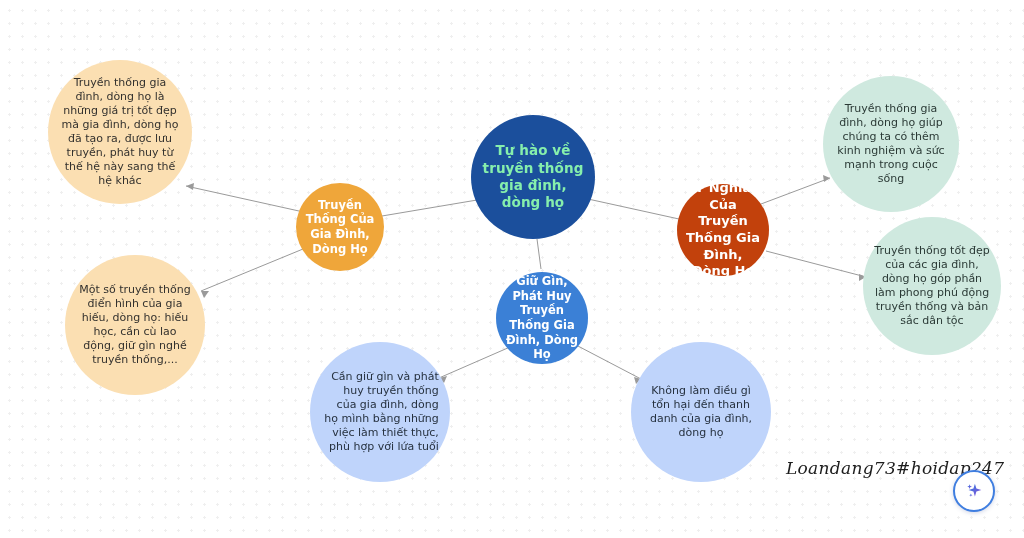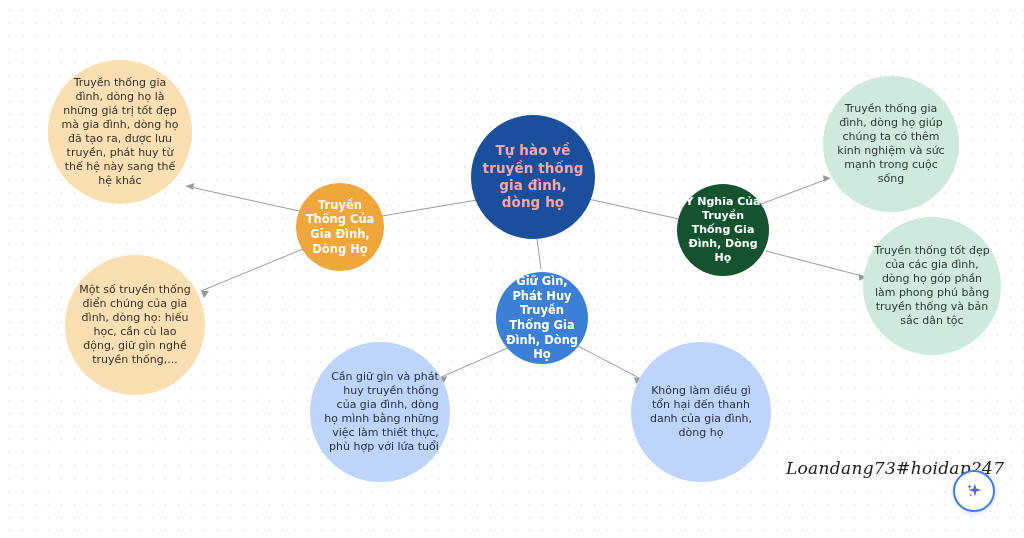--- a/index.html
+++ b/index.html
@@ -40,38 +40,38 @@
     line-height: 1.28;
   }
   .node .txt {
     display: block;
     width: 84%;
     white-space: pre-line;
   }
   
   .n-root {
     background: #1B4F9C;
-    color: #fca5a5;
+    color: #86efac;
     font-weight: bold;
     font-size: 13.5px;
     letter-spacing: .1px;
   }
   
   .n-orange {
     background: #EFA63A;
     color: #ffffff;
     font-weight: bold;
     font-size: 11.5px;
     align-items: center;
   }
   .n-green {
-    background: #14532d;
+    background: #c2410c;
     color: #ffffff;
     font-weight: bold;
-    font-size: 11px;
+    font-size: 13px;
   }
   .n-blue {
     background: #3B80D6;
     color: #ffffff;
     font-weight: bold;
     font-size: 11.5px;
   }
   
   .n-lorange {
     background: #FBDFB2;
@@ -151,31 +151,31 @@
   <span class="txt">Tự hào về truyền thống gia đình, dòng họ</span>
 </div>
 
 <div class="node n-orange" style="left:296px; top:183px; width:88px; height:88px;">
   <span class="txt">Truyền Thống Của Gia Đình, Dòng Họ</span>
 </div>
 <div class="node n-lorange" style="left:48px; top:60px; width:144px; height:144px;">
   <span class="txt">Truyền thống gia đình, dòng họ là những giá trị tốt đẹp mà gia đình, dòng họ đã tạo ra, được lưu truyền, phát huy từ thế hệ này sang thế hệ khác</span>
 </div>
 <div class="node n-lorange" style="left:65px; top:255px; width:140px; height:140px;">
-  <span class="txt">Một số truyền thống điển chúng của gia đình, dòng họ: hiếu học, cần cù lao động, giữ gìn nghề truyền thống,...</span>
+  <span class="txt">Một số truyền thống điển hình của gia hiếu, dòng họ: hiếu học, cần cù lao động, giữ gìn nghề truyền thống,...</span>
 </div>
 
 <div class="node n-green" style="left:677px; top:184px; width:92px; height:92px;">
   <span class="txt">Ý Nghĩa Của Truyền Thống Gia Đình, Dòng Họ</span>
 </div>
 <div class="node n-lgreen" style="left:823px; top:76px; width:136px; height:136px;">
   <span class="txt">Truyền thống gia đình, dòng họ giúp chúng ta có thêm kinh nghiệm và sức mạnh trong cuộc sống</span>
 </div>
 <div class="node n-lgreen" style="left:863px; top:217px; width:138px; height:138px;">
-  <span class="txt">Truyền thống tốt đẹp của các gia đình, dòng họ góp phần làm phong phú bằng truyền thống và bản sắc dân tộc</span>
+  <span class="txt">Truyền thống tốt đẹp của các gia đình, dòng họ góp phần làm phong phú động truyền thống và bản sắc dân tộc</span>
 </div>
 
 <div class="node n-blue" style="left:496px; top:272px; width:92px; height:92px;">
   <span class="txt">Giữ Gìn, Phát Huy Truyền Thống Gia Đình, Dòng Họ</span>
 </div>
 <div class="node n-lblue" style="left:310px; top:342px; width:140px; height:140px;text-align:right;">
   <span class="txt">Cần giữ gìn và phát huy truyền thống của gia đình, dòng họ mình bằng những việc làm thiết thực, phù hợp với lứa tuổi</span>
 </div>
 <div class="node n-lblue" style="left:631px; top:342px; width:140px; height:140px;text-align:center;">
   <span class="txt">Không làm điều gì tổn hại đến thanh danh của gia đình, dòng họ</span>

